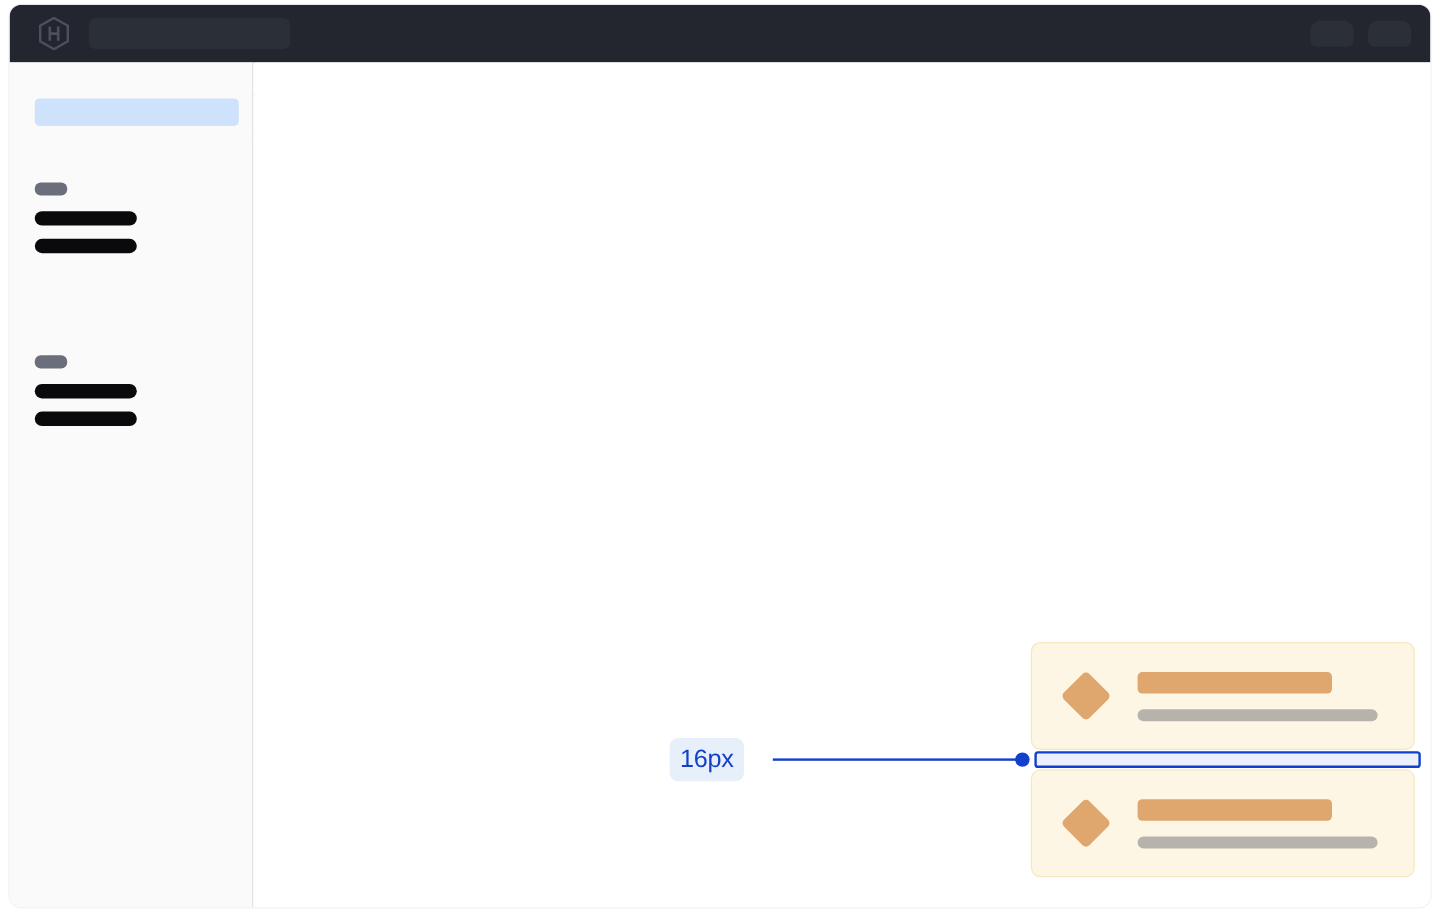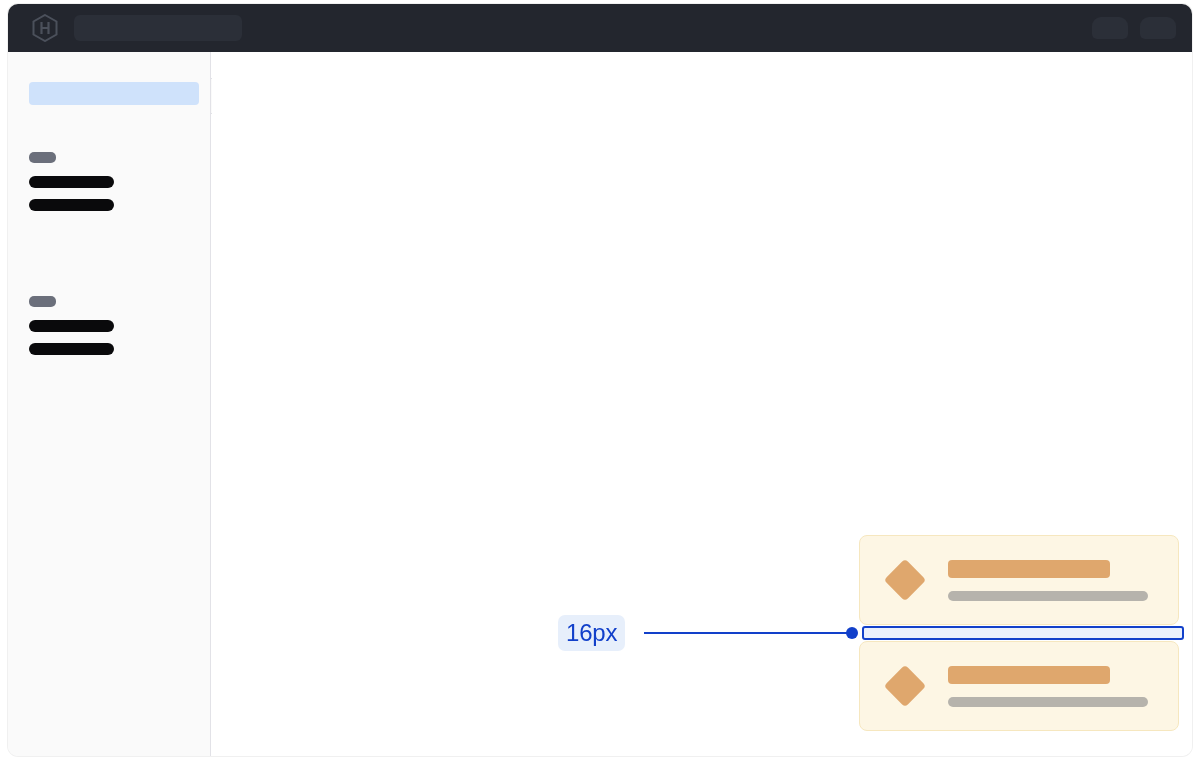--- a/index.html
+++ b/index.html
@@ -204,21 +204,21 @@
   }
   .measure-badge {
     position: absolute;
     left: 346px;          
     top: 563px;           
     min-width: 62px;
     height: 36px;
     background: #e7efFB;
     border-radius: 7px;
     color: #1240ca;
-    font-size: 24px;
+    font-size: 21px;
     line-height: 36px;
     text-align: center;
     padding: 0 8px;
     box-sizing: border-box;
     font-family: "Liberation Sans", sans-serif;
     letter-spacing: -0.2px;
   }
 </style>
 </head>
 <body>

